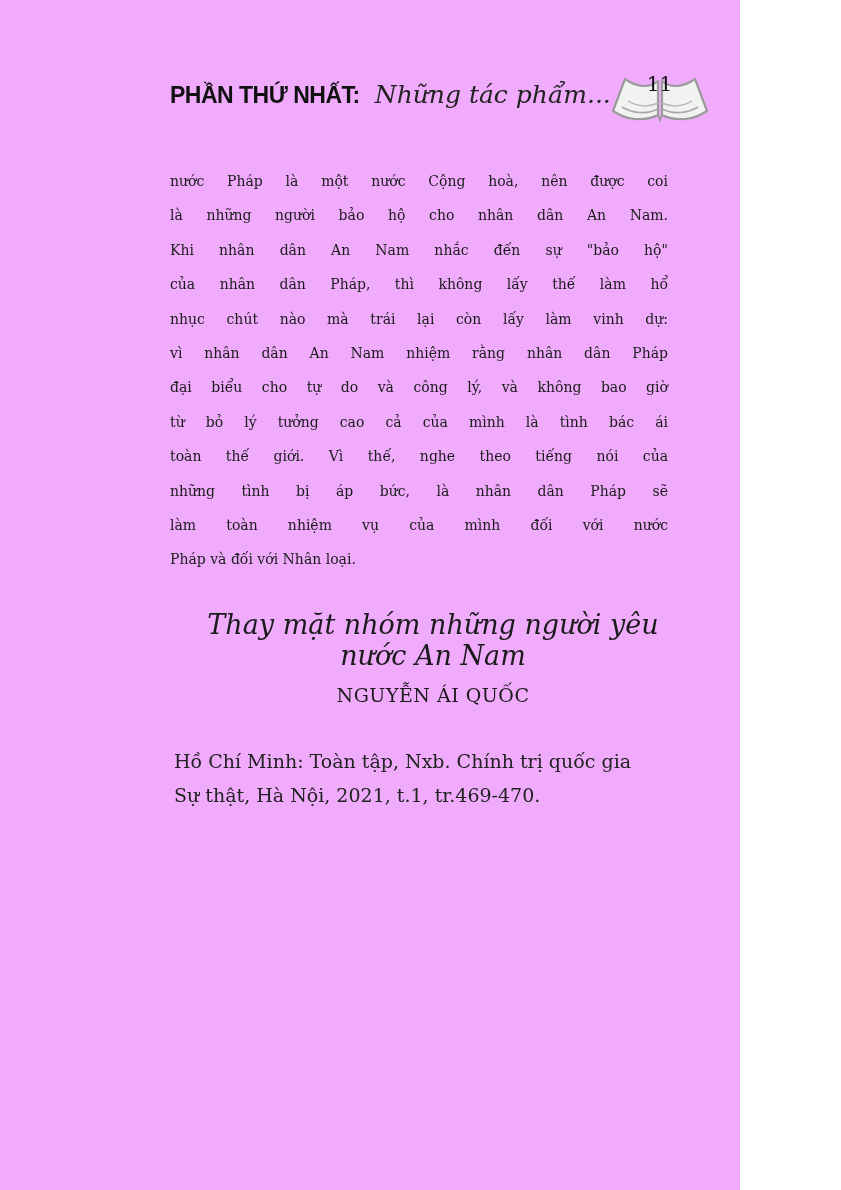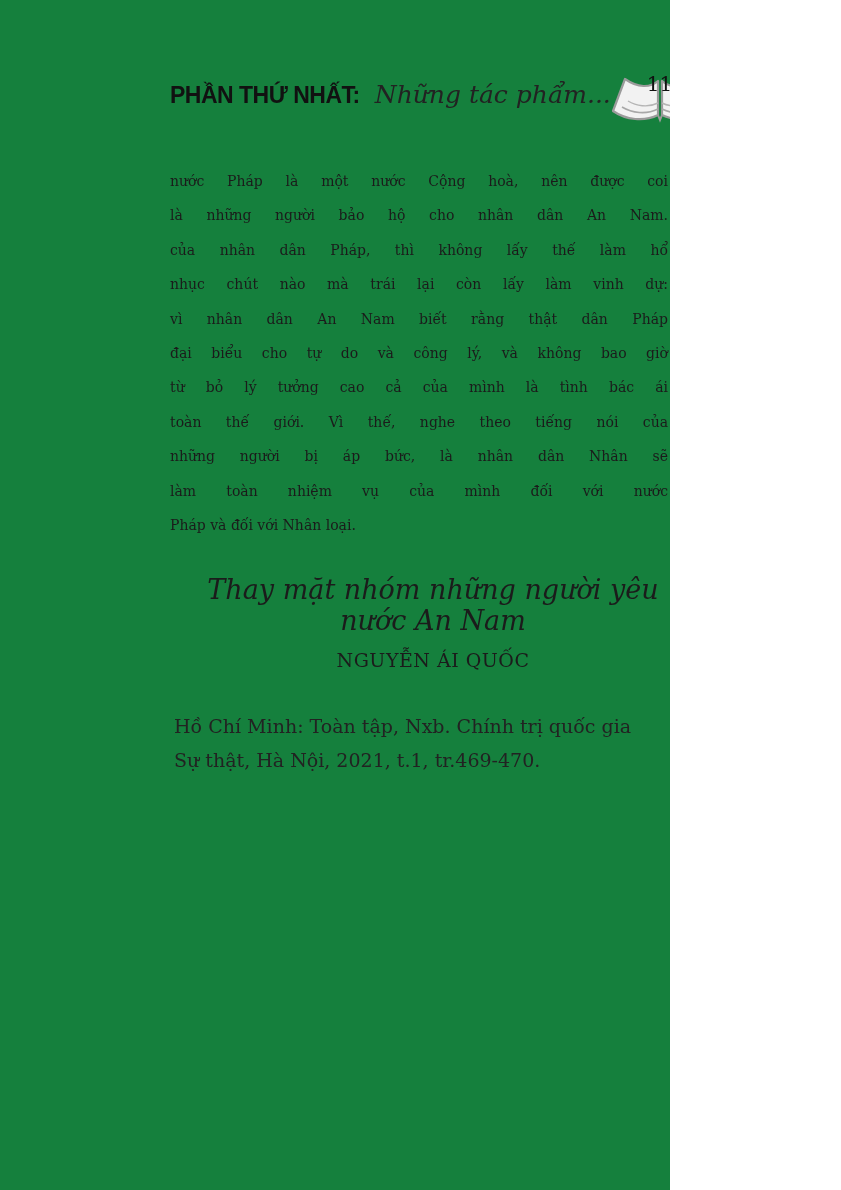--- a/index.html
+++ b/index.html
@@ -1,19 +1,19 @@
 <!DOCTYPE html>
 <html><head>
 <meta charset="utf-8">
 <style>
   html,body { margin:0; padding:0; background:#ffffff; }
   .page {
     position:relative;
-    width:670px; height:1190px;
-    background:#15803d;
+    width:740px; height:1190px;
+    background:#f0abfc;
     overflow:hidden;
     font-family:"DejaVu Serif", serif;
     color:#1b1b1b;
   }
   .content {
     position:absolute;
     left:170px; top:70px;
     width:498px;
   }
   
@@ -118,27 +118,28 @@
             <path d="M47 45 L49 50 L51 45" fill="none" stroke="#9b9b9b" stroke-width="2"></path>
           </svg>
         </span>
         <span class="badge-number">11</span>
       </div>
     </div>
 
     <div class="body-block">
       <div class="body-line">nước Pháp là một nước Cộng hoà, nên được coi</div>
       <div class="body-line">là những người bảo hộ cho nhân dân An Nam.</div>
+      <div class="body-line">Khi nhân dân An Nam nhắc đến sự "bảo hộ"</div>
       <div class="body-line">của nhân dân Pháp, thì không lấy thế làm hổ</div>
       <div class="body-line">nhục chút nào mà trái lại còn lấy làm vinh dự:</div>
-      <div class="body-line">vì nhân dân An Nam biết rằng thật dân Pháp</div>
+      <div class="body-line">vì nhân dân An Nam nhiệm rằng nhân dân Pháp</div>
       <div class="body-line">đại biểu cho tự do và công lý, và không bao giờ</div>
       <div class="body-line">từ bỏ lý tưởng cao cả của mình là tình bác ái</div>
       <div class="body-line">toàn thế giới. Vì thế, nghe theo tiếng nói của</div>
-      <div class="body-line">những người bị áp bức, là nhân dân Nhân sẽ</div>
+      <div class="body-line">những tình bị áp bức, là nhân dân Pháp sẽ</div>
       <div class="body-line">làm toàn nhiệm vụ của mình đối với nước</div>
       <div class="body-line last">Pháp và đối với Nhân loại.</div>
     </div>
 
     <div class="signature">
       <div class="sig-behalf">Thay mặt nhóm những người yêu nước An Nam</div>
       <div class="sig-name">NGUYỄN ÁI QUỐC</div>
     </div>
 
     <div class="citation">

